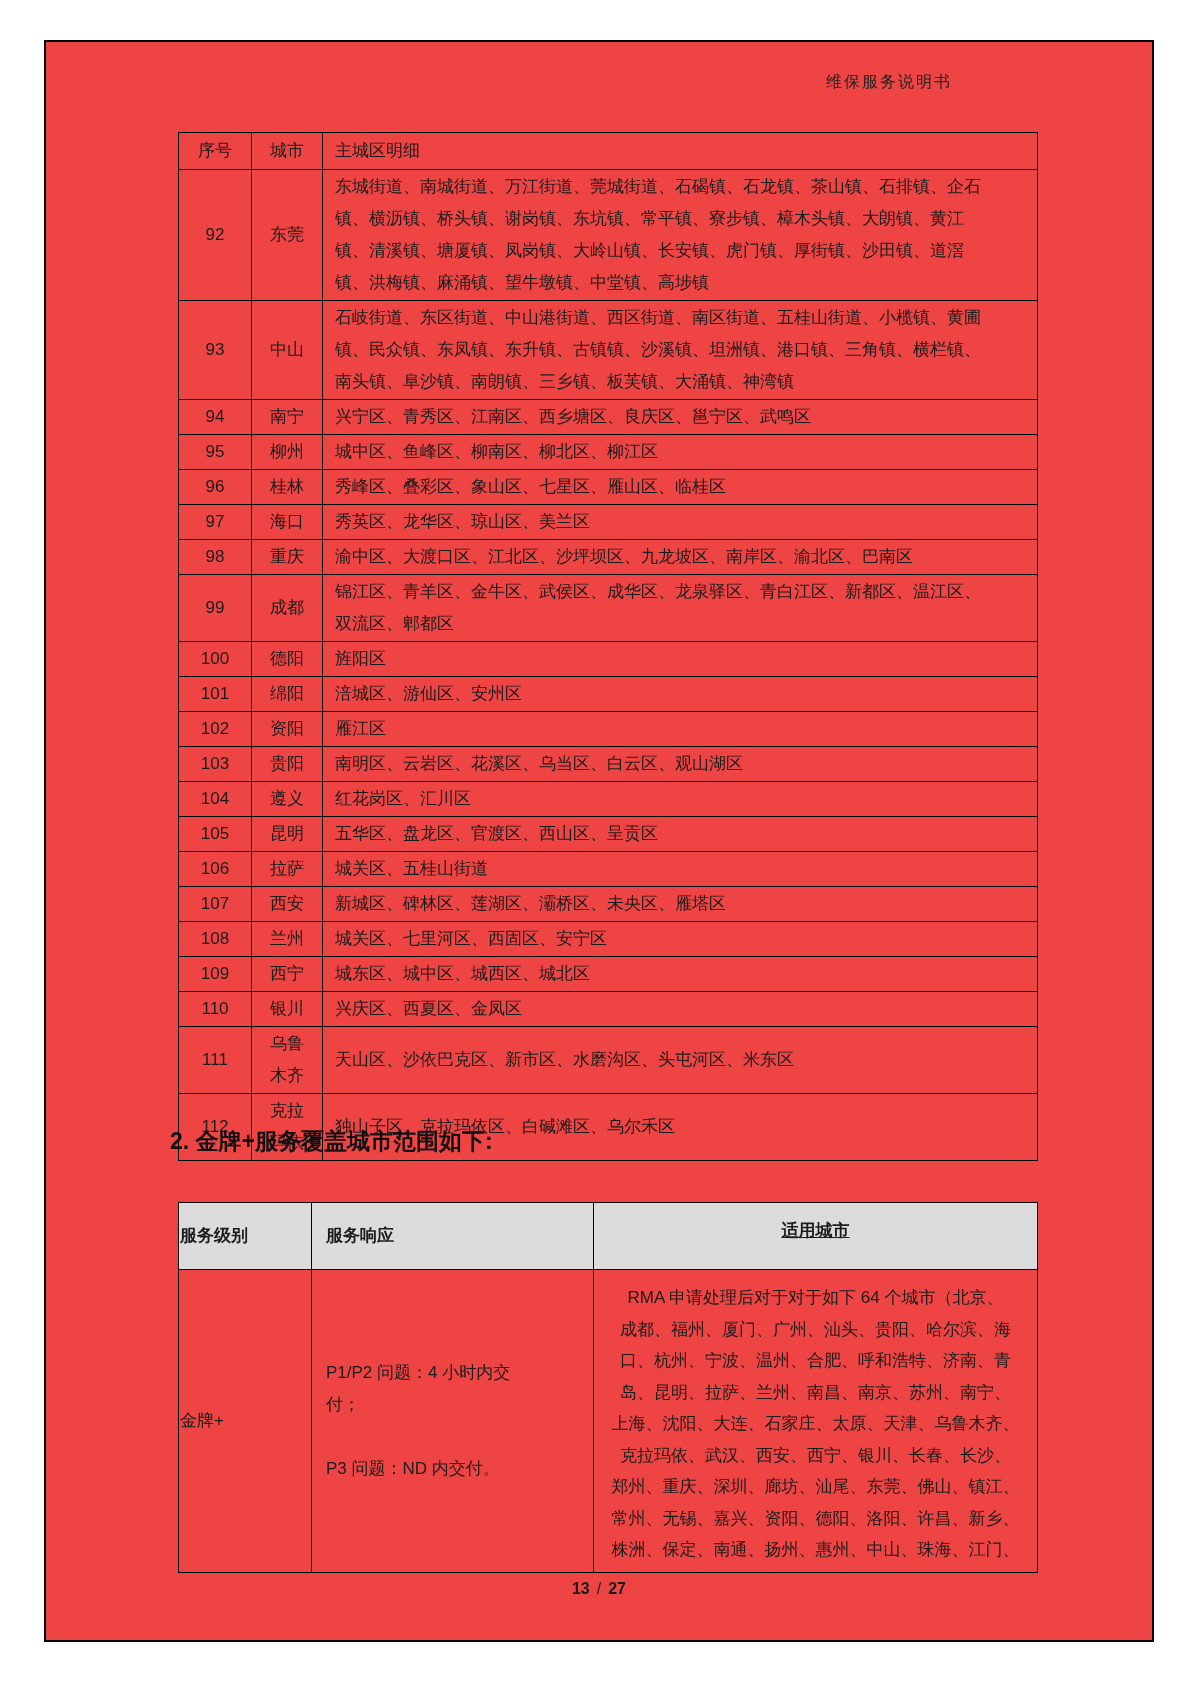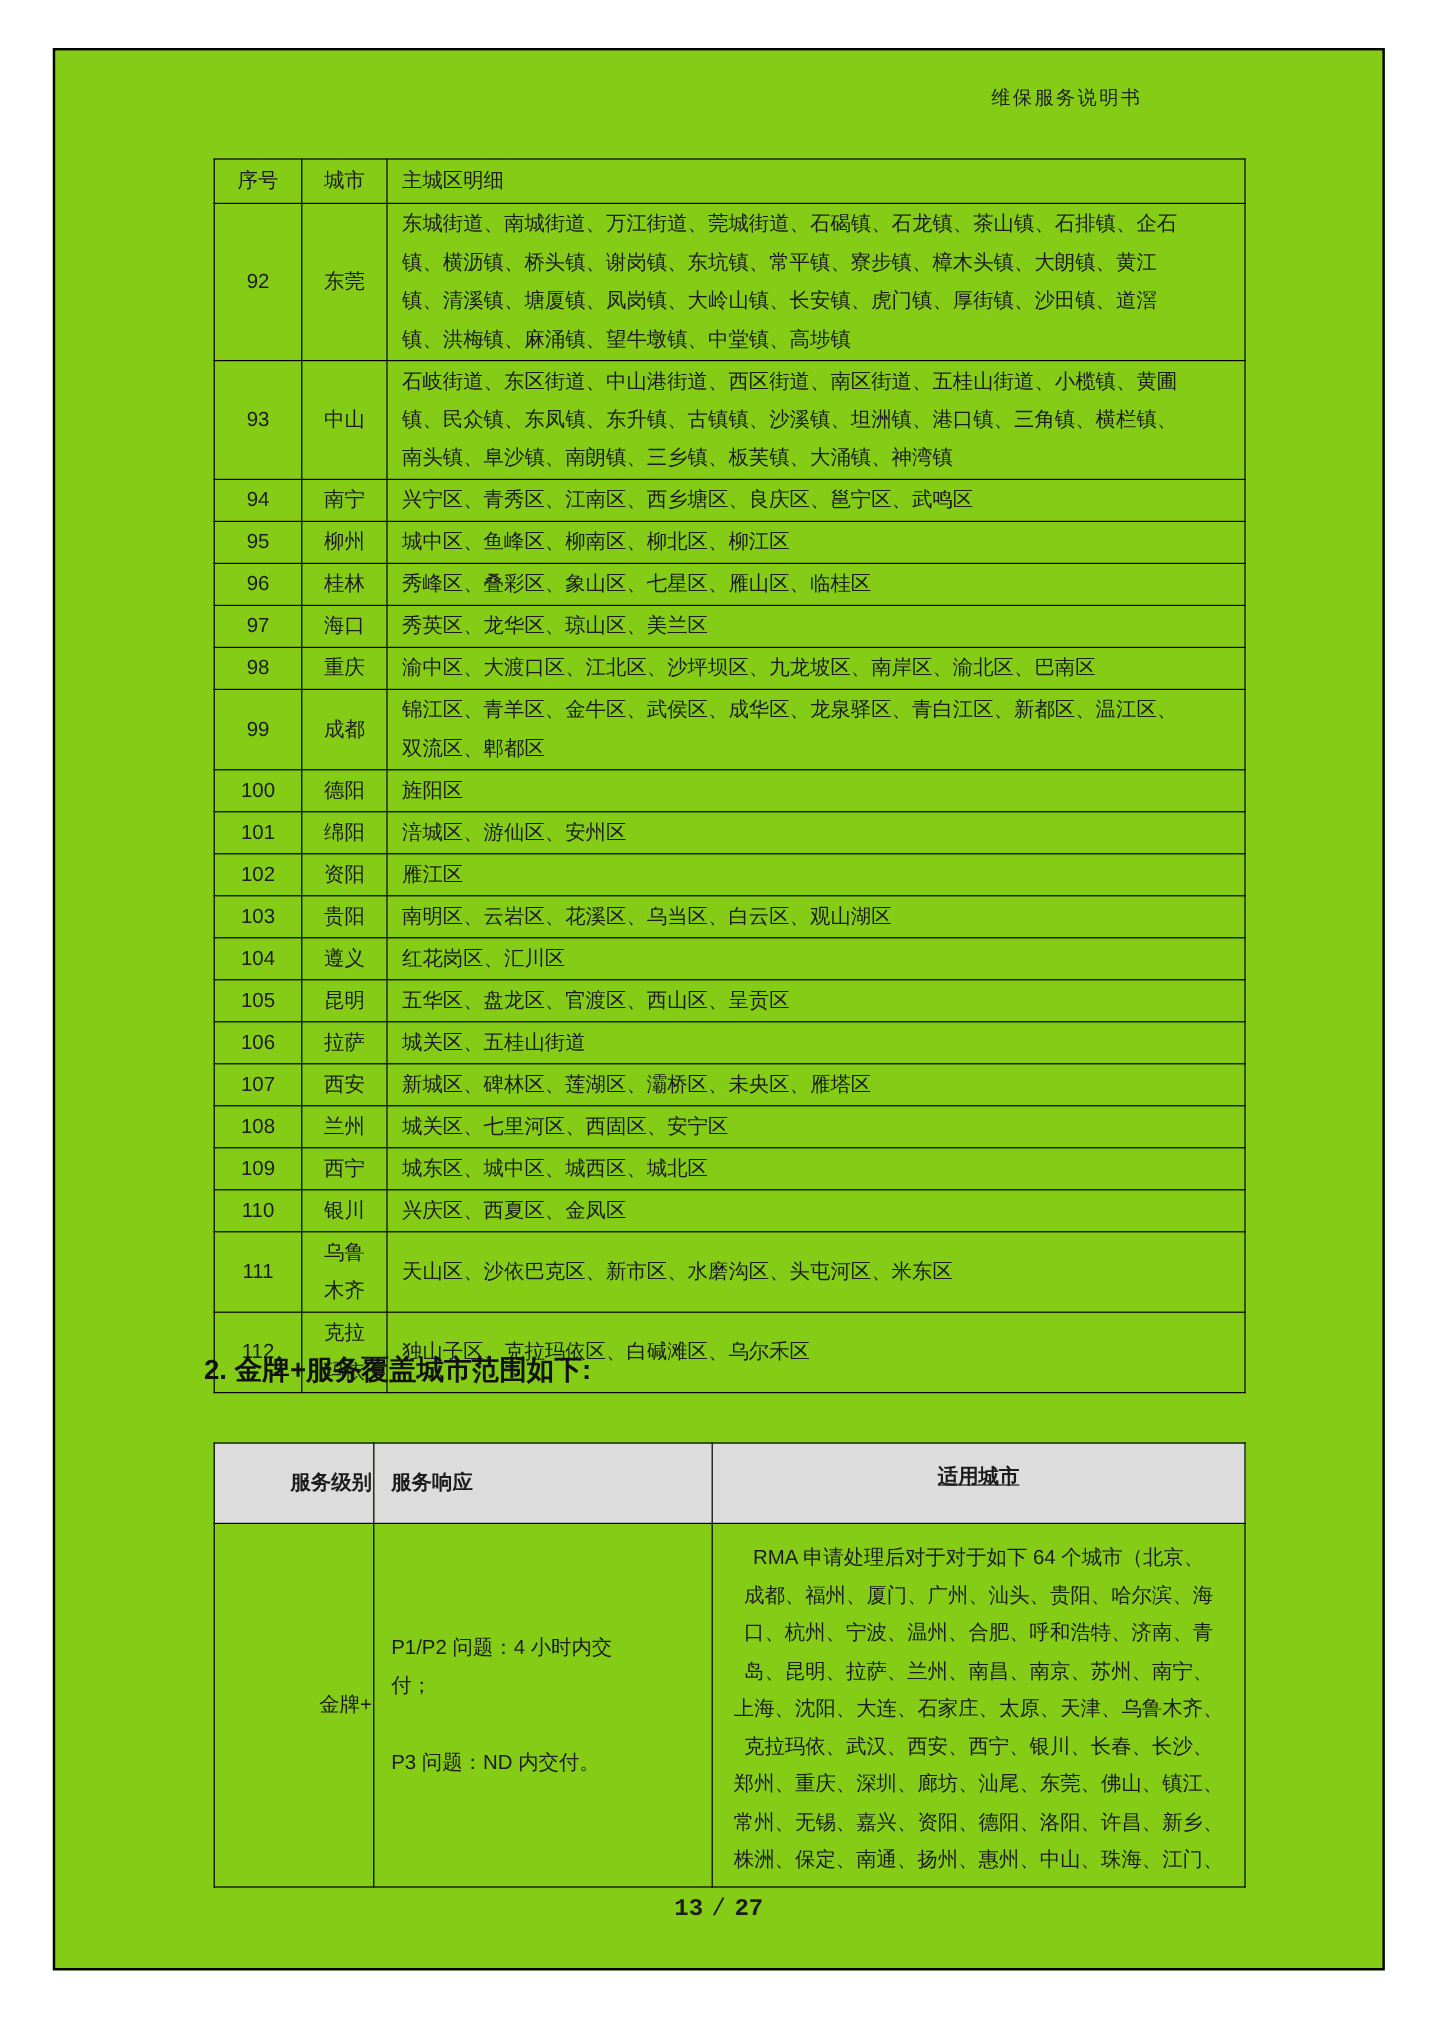--- a/index.html
+++ b/index.html
@@ -5,21 +5,21 @@
 <style>
   html,body { margin:0; padding:0; }
   body {
     width:1200px; height:1698px; position:relative;
     background:#ffffff; color:#1c1c1c;
     font-family:"Liberation Sans","DejaVu Sans",sans-serif;
     font-size:17px;
   }
   .frame {
     position:absolute; left:44px; top:40px; width:1110px; height:1602px;
-    border:2px solid #000; box-sizing:border-box; background:#84cc16;
+    border:2px solid #000; box-sizing:border-box; background:#ef4444;
   }
   .doc-header {
     position:absolute; top:30px; right:200px;
     font-size:16px; letter-spacing:2px; color:#222;
   }
   table { border-collapse:collapse; table-layout:fixed; }
   .t1 {
     position:absolute; left:132px; top:90px; width:860px;
     font-size:17px; line-height:32px;
   }
@@ -34,27 +34,27 @@
     font-size:23px; font-weight:bold; color:#111;
   }
   .t2 {
     position:absolute; left:132px; top:1160px; width:860px;
     font-size:17px; line-height:32px;
   }
   .t2 th, .t2 td { border:1.5px solid #000; }
   .t2 th {
     height:46px; background:#dcdcdc; font-weight:bold; text-align:center;
   }
-  .t2 .c-level    { width:130px; text-align:right; vertical-align:middle; }
+  .t2 .c-level    { width:130px; text-align:left; vertical-align:middle; }
   .t2 .c-response { width:253px; text-align:left; vertical-align:middle; padding:10px 14px; }
   .t2 .c-cities   { text-align:center; vertical-align:top; padding:12px 14px 6px 14px; line-height:31.5px; }
   .page-footer {
     position:absolute; left:0; top:1538px; width:100%;
-    text-align:center; font-size:20px;
-    font-family:Liberation Mono, monospace;
+    text-align:center; font-size:16px;
+    font-family:Liberation Sans, sans-serif;
   }
   .page-footer .num { font-weight:bold; }
   .page-footer .sep { margin:0 7px; font-weight:normal; }
 </style>
 </head>
 <body>
 
 <div class="frame">
 
   <div class="doc-header">维保服务说明书</div>

